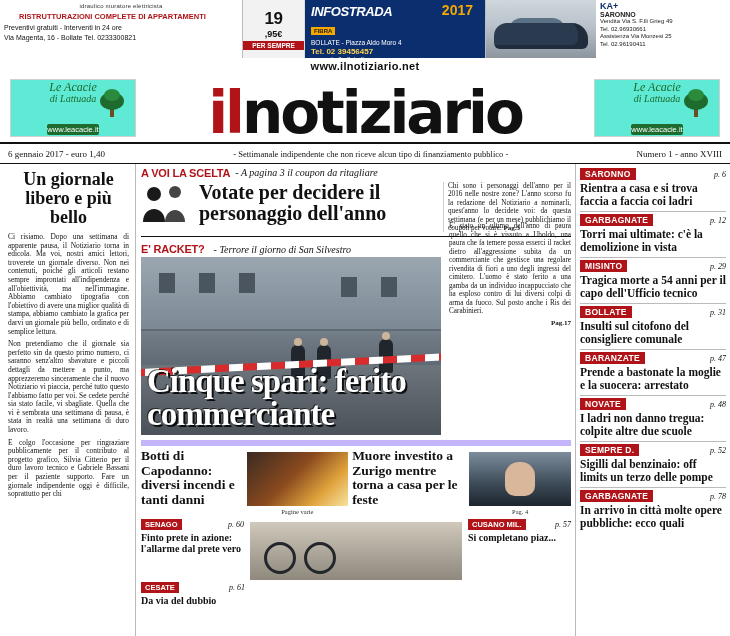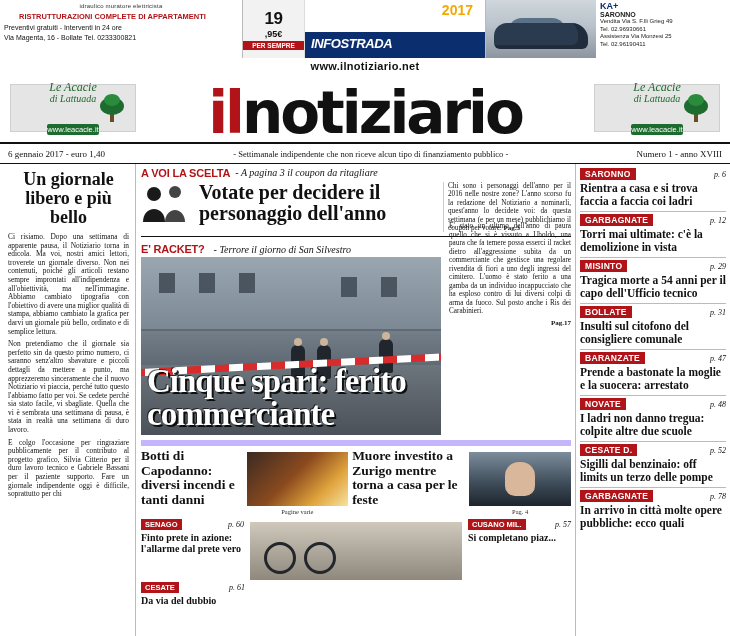--- a/index.html
+++ b/index.html
@@ -53,21 +53,20 @@
   }
   .price-box .big { font-size: 17px; font-weight: bold; letter-spacing: -0.5px; }
   .price-box .cents { font-size: 9px; font-weight: bold; }
   .price-box .sub {
     font-size: 6.5px; background: #b01418; color: #fff; width: 100%;
     text-align: center; padding: 1px 0; font-weight: bold; margin-top: 2px;
   }
   .infostrada {
     flex: 1; background: #0b2e6f; color: #fff; position: relative;
     padding: 4px 4px 20px 6px;
-    margin-top: 32px;
   }
   .infostrada .brand { font-size: 13px; font-weight: bold; font-style: italic; letter-spacing: -0.4px;}
   .infostrada .tag {
     display: inline-block; background: #f5a800; color: #1a1a1a;
     font-size: 6px; font-weight: bold; padding: 1px 3px; margin-top: 1px;
   }
   .infostrada .rows { font-size: 6.5px; line-height: 8px; margin-top: 2px; }
   .infostrada .tel { font-size: 8px; font-weight: bold; color: #ffd34d; }
   .infostrada .site { font-size: 6.5px; color: #fff; }
 
@@ -100,22 +99,22 @@
     position: relative; width: 730px; height: 86px;
     border-bottom: 2px solid #111;
     display: flex; align-items: center; justify-content: space-between;
   }
   .url-top {
     position: absolute; left: 50%; transform: translateX(-50%); top: 2px;
     font-family: "Liberation Sans", sans-serif;
     font-size: 11px; font-weight: bold; color: #111; letter-spacing: .3px;
   }
   .acacie {
-    width: 126px; height: 48px; margin: 16px 0 0 10px;
-    border: 1px solid #cfcfcf; background: #e5e5e5;
+    width: 126px; height: 58px; margin: 16px 0 0 10px;
+    border: 1px solid #cfcfcf; background: #5eead4;
     display: flex; flex-direction: column; align-items: center; justify-content: center;
     position: relative;
   }
   .acacie .title {
     font-family: "Liberation Serif", serif; font-style: italic;
     font-size: 10px; color: #1d6b2e; line-height: 11px; text-align: center;
   }
   .acacie .title .b { font-size: 12px; display: block; }
   .acacie .site {
     margin-top: 20px; background: #1d6b2e; color: #fff;
@@ -517,21 +516,21 @@
       <div class="ritem">
         <div class="rhead">
           <span class="rtown">NOVATE</span>
           <span class="rpage">p. 48</span>
         </div>
         <div class="rtitle">I ladri non danno tregua: colpite altre due scuole</div>
       </div>
 
       <div class="ritem">
         <div class="rhead">
-          <span class="rtown">CESATE D.</span>
+          <span class="rtown">SEMPRE D.</span>
           <span class="rpage">p. 52</span>
         </div>
         <div class="rtitle">Sigilli dal benzinaio: off limits un terzo delle pompe</div>
       </div>
 
       <div class="ritem" style="border-bottom:none;">
         <div class="rhead">
           <span class="rtown">GARBAGNATE</span>
           <span class="rpage">p. 78</span>
         </div>

